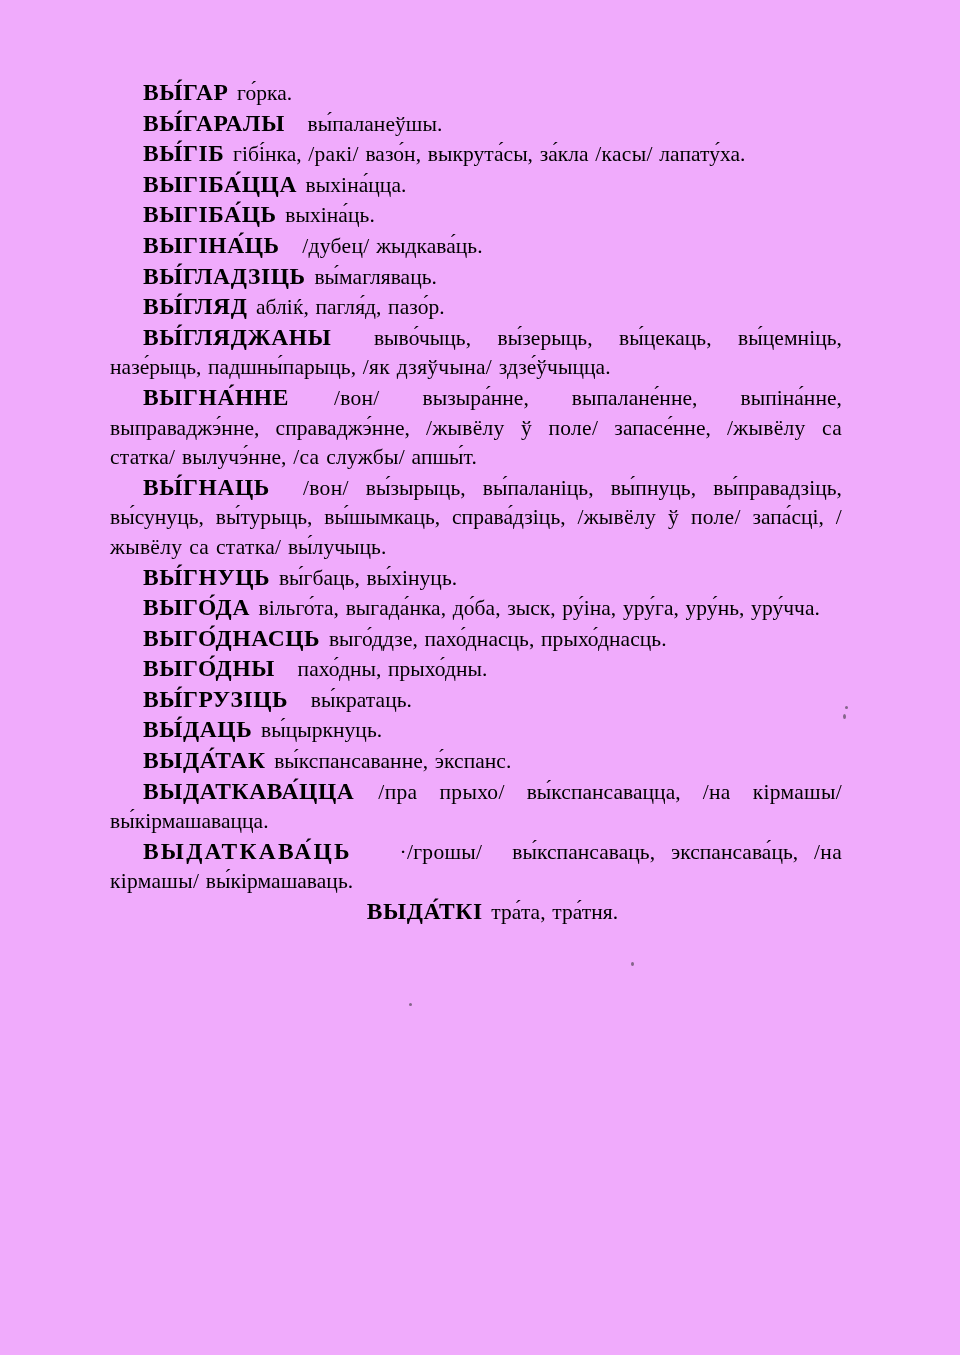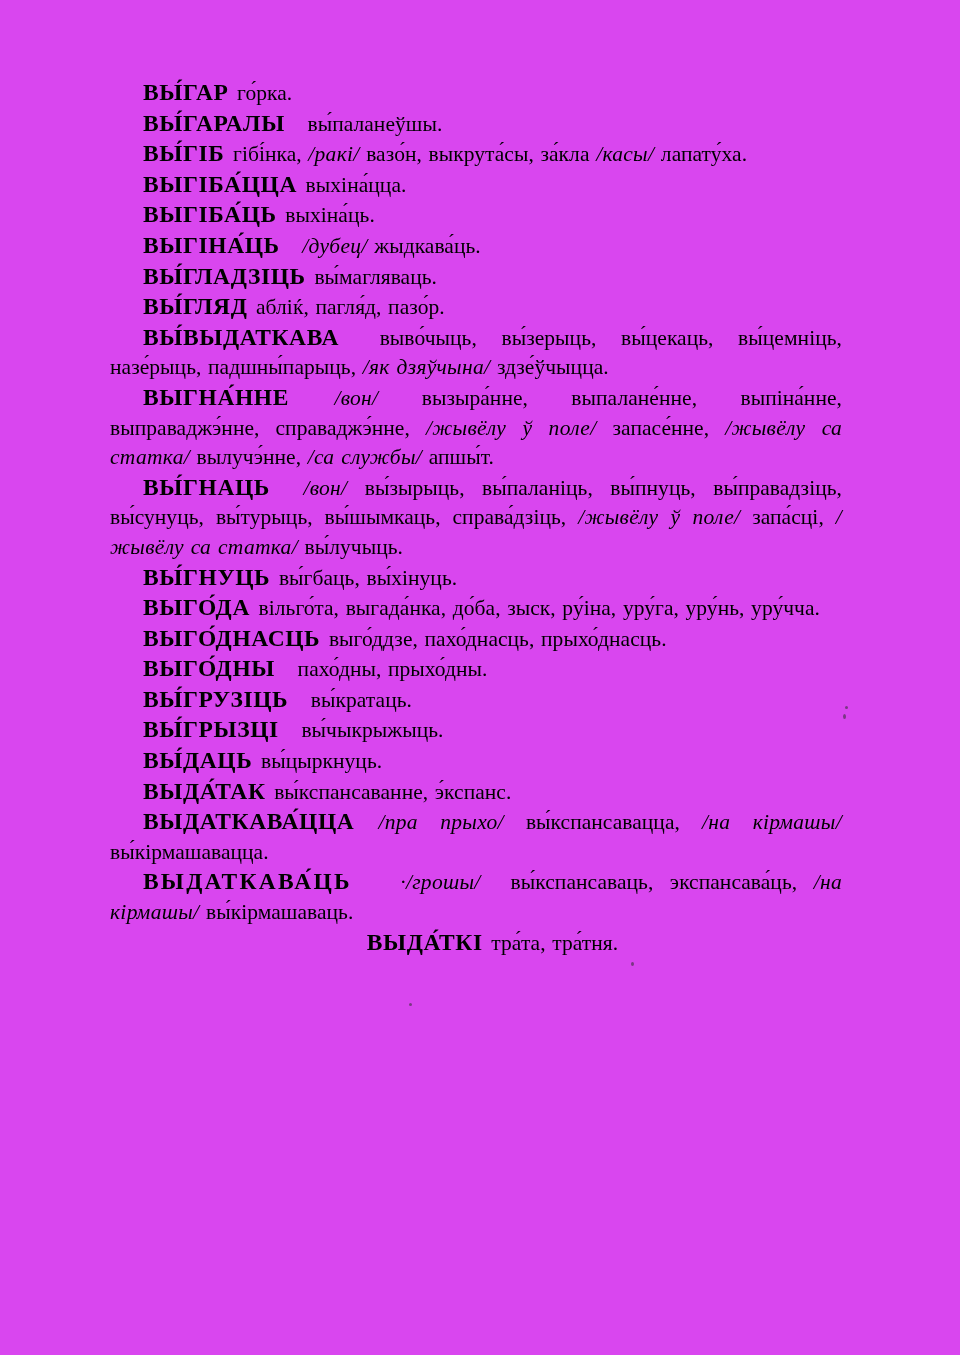--- a/index.html
+++ b/index.html
@@ -12,21 +12,21 @@
     width: 960px;
     height: 1355px;
     overflow: hidden;
     font-family: "Liberation Serif", "DejaVu Serif", serif;
     color: #000000;
   }
   .page {
     position: relative;
     width: 960px;
     height: 1355px;
-    background: #d946ef;
+    background: #f0abfc;
     box-sizing: border-box;
     padding: 78px 118px 0 110px;
   }
   .entries {
     display: block;
   }
   .entry {
     display: block;
     font-size: 21.5px;
     line-height: 29.6px;
@@ -46,21 +46,20 @@
     font-size: 23.5px;
     letter-spacing: 0.6px;
     padding-right: 2px;
   }
   
   .hw.wide {
     letter-spacing: 2.2px;
   }
   
   .it {
-    font-style: italic;
     letter-spacing: 0.3px;
   }
   .sp {
     display: inline-block;
     width: 14px;
   }
   .sp-lg {
     display: inline-block;
     width: 30px;
   }
@@ -116,21 +115,21 @@
       <span class="def">вы́магляваць.</span>
     </p>
 
     <p class="entry">
       <span class="hw">ВЫ́ГЛЯД</span>
       <span class="def">абліќ, пагля́д, пазо́р.</span>
     </p>
 
 
     <p class="entry">
-      <span class="hw">ВЫ́ВЫДАТКАВА</span>
+      <span class="hw">ВЫ́ГЛЯДЖАНЫ</span>
       <span class="sp"></span><span class="def">выво́чыць, вы́зерыць, вы́цекаць, вы́цемніць, назе́рыць, падшны́парыць, <span class="it">/як дзяўчына/</span> здзе́ўчыцца.</span>
     </p>
 
     <p class="entry">
       <span class="hw">ВЫГНА́ННЕ</span>
       <span class="def"><span class="it">/вон/</span> вызыра́нне, выпалане́нне, выпіна́нне, выправаджэ́нне, справаджэ́нне, <span class="it">/жывёлу ў поле/</span> запасе́нне, <span class="it">/жывёлу са статка/</span> вылучэ́нне, <span class="it">/са службы/</span> апшы́т.</span>
     </p>
 
     <p class="entry">
       <span class="hw">ВЫ́ГНАЦЬ</span>
@@ -156,24 +155,20 @@
     <p class="entry">
       <span class="hw">ВЫГО́ДНЫ</span>
       <span class="sp"></span><span class="def">пахо́дны, прыхо́дны.</span>
     </p>
 
     <p class="entry">
       <span class="hw">ВЫ́ГРУЗІЦЬ</span>
       <span class="sp"></span><span class="def">вы́кратаць.</span>
     </p>
 
-    <p class="entry">
-      <span class="hw">ВЫ́ГРЫЗЦІ</span>
-      <span class="sp"></span><span class="def">вы́чыкрыжыць.</span>
-    </p>
 
     <p class="entry">
       <span class="hw">ВЫ́ДАЦЬ</span>
       <span class="def">вы́цыркнуць.</span>
     </p>
 
     <p class="entry">
       <span class="hw">ВЫДА́ТАК</span>
       <span class="def">вы́кспансаванне, э́кспанс.</span>
     </p>

